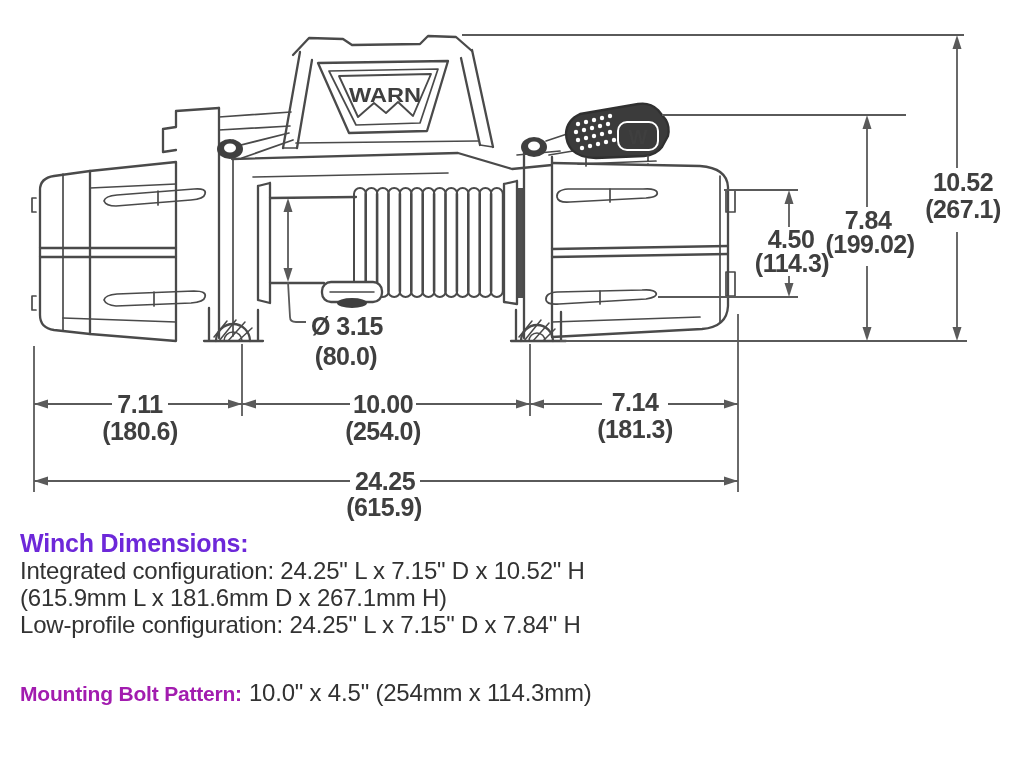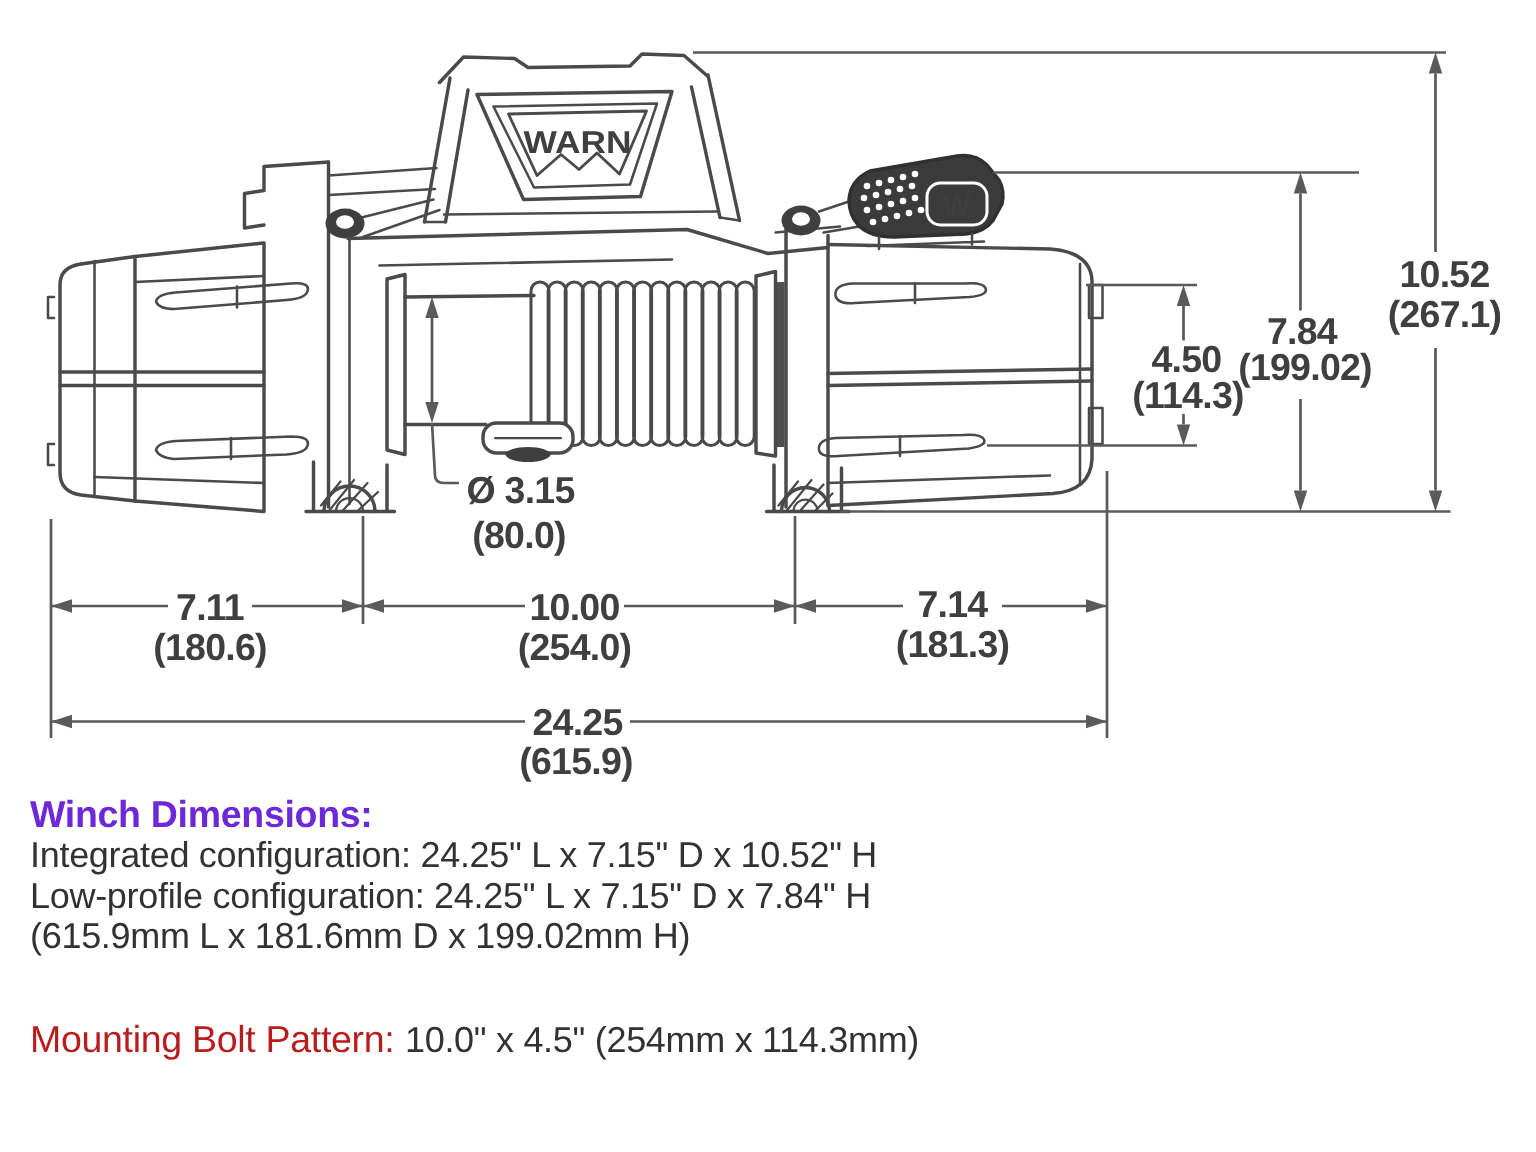--- a/index.html
+++ b/index.html
@@ -6,21 +6,21 @@
   body{width:1024px;height:768px;overflow:hidden;position:relative;
        font-family:"Liberation Sans",sans-serif;}
   .stage{position:absolute;inset:0;background:#fff;}
   svg{position:absolute;left:0;top:0;}
   svg text{font-family:"Liberation Sans",sans-serif;font-weight:700;fill:#3f3f3f;}
   .dimtxt{font-size:25px;letter-spacing:-0.5px;}
   .specs{position:absolute;left:20px;top:529px;color:#323232;letter-spacing:-0.2px;}
   .spec-heading{font-size:25px;font-weight:700;line-height:28px;color:#6d28d9;}
   .spec-line{font-size:24px;line-height:27px;white-space:pre;}
   .spec-bolt{margin-top:41px;font-size:24px;}
-  .spec-bolt .b{font-weight:400;font-size:25px;color:#b91c1c;}
+  .spec-bolt .b{font-weight:700;font-size:21px;color:#a21caf;}
   .spec-bolt .v{margin-left:7px;}
 </style>
 </head>
 <body>
 
 <div class="stage">
 <svg width="1024" height="522" viewBox="0 0 1024 522">
 
   <g stroke="#4a4a4a" stroke-width="2.3" fill="none" stroke-linejoin="round" stroke-linecap="round">
 
@@ -229,19 +229,19 @@
     <g>
       <text x="385" y="490">24.25</text>
       <text x="384" y="516">(615.9)</text>
     </g>
   </g>
 </svg>
 
   <div class="specs">
     <div class="spec-heading">Winch Dimensions:</div>
     <div class="spec-line">Integrated configuration: 24.25" L x 7.15" D x 10.52" H</div>
+    <div class="spec-line">(615.9mm L x 181.6mm D x 267.1mm H)</div>
     <div class="spec-line">Low-profile configuration: 24.25" L x 7.15" D x 7.84" H</div>
-    <div class="spec-line">(615.9mm L x 181.6mm D x 199.02mm H)</div>
     <div class="spec-bolt">
       <span class="b">Mounting Bolt Pattern:</span><span class="v">10.0" x 4.5" (254mm x 114.3mm)</span>
     </div>
   </div>
 </div>
 
 </body></html>

